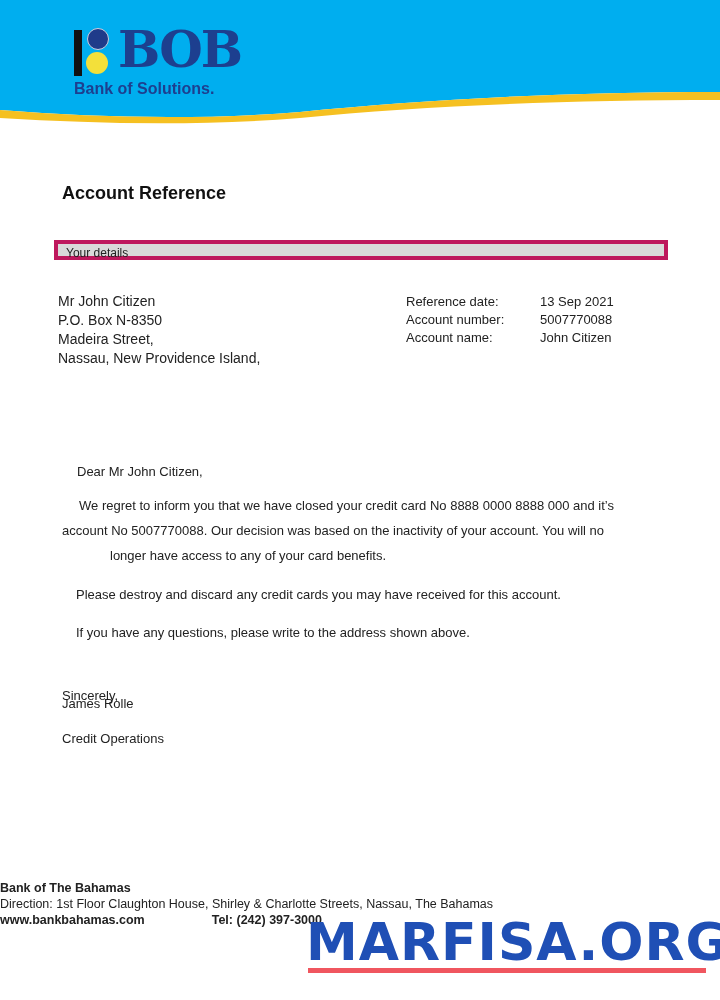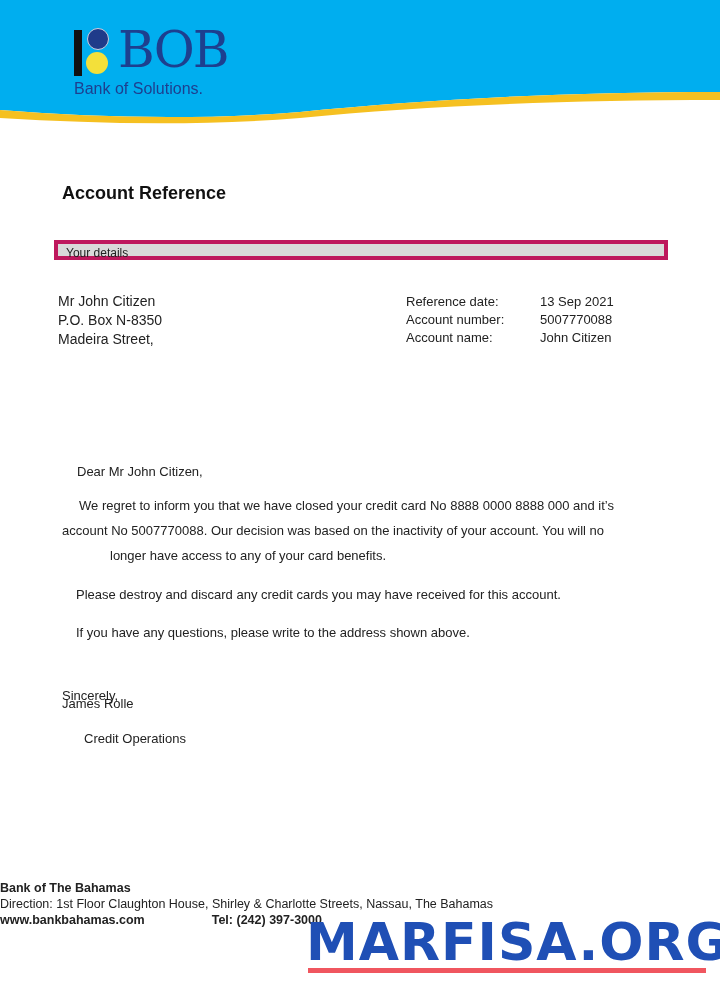--- a/index.html
+++ b/index.html
@@ -1,18 +1,18 @@
 <!DOCTYPE html>
 <html><head>
 <meta charset="utf-8">
 <style>
   html, body { margin:0; padding:0; }
   body { width:720px; height:1000px; background:#ffffff; position:relative; overflow:hidden;
          font-family:"DejaVu Sans", sans-serif; color:#222; }
-  .header { position:absolute; left:0; top:0; width:592px; height:130px; }
+  .header { position:absolute; left:0; top:0; width:592px; height:130px;font-weight:bold; }
   .header svg { position:absolute; left:0; top:0; }
   .logo { position:absolute; left:74px; top:28px; }
   .logo-bar { position:absolute; left:0; top:2px; width:8px; height:46px; background:#111; }
   .logo-circ1 { position:absolute; left:13px; top:0; width:20px; height:20px; border-radius:50%;
                 background:#1f3b8a; border:1px solid #ccd; }
   .logo-circ2 { position:absolute; left:12px; top:24px; width:22px; height:22px; border-radius:50%;
                 background:#f3e03a; }
   .logo-text { position:absolute; left:44px; top:-8px; font-family:"DejaVu Serif", serif;
                font-size:50px; color:#1d3f8f; letter-spacing:-2px; line-height:60px; }
   .logo-tag { position:absolute; left:0; top:52px; font-size:16px; color:#1d3f8f; white-space:nowrap;
@@ -58,20 +58,21 @@
 <div class="title">Account Reference</div>
 
 <div class="section-bar">
   <span>Your details</span>
 </div>
 
 <div class="address">
   <div>Mr John Citizen</div>
   <div>P.O. Box N-8350</div>
   <div>Madeira Street,</div>
+  <div>Nassau, New Providence Island,</div>
 </div>
 
 <div class="details">
   <div class="row">
     <span class="lbl">Reference date:</span>
     <span>13 Sep 2021</span>
   </div>
   <div class="row">
     <span class="lbl">Account number:</span>
     <span>5007770088</span>
@@ -84,21 +85,21 @@
 
 <div class="body-text" style="top:0;">
   <div class="p" style="left:15px; top:464px;">Dear Mr John Citizen,</div>
   <div class="p" style="left:17px; top:498px;">We regret to inform you that we have closed your credit card No 8888 0000 8888 000 and it’s</div>
   <div class="p" style="left:0; top:523px;">account No 5007770088. Our decision was based on the inactivity of your account. You will no</div>
   <div class="p" style="left:0; top:548px;padding-left:48px;">longer have access to any of your card benefits.</div>
   <div class="p" style="left:14px; top:587px;">Please destroy and discard any credit cards you may have received for this account.</div>
   <div class="p" style="left:14px; top:625px;">If you have any questions, please write to the address shown above.</div>
   <div class="p" style="left:0; top:664px;margin-top:24px;">Sincerely,</div>
   <div class="p" style="left:0; top:696px;">James Rolle</div>
-  <div class="p" style="left:0; top:731px;margin-left:22px;">Credit Operations</div>
+  <div class="p" style="left:0; top:731px;">Credit Operations</div>
 </div>
 
 <div class="footer">
   <div class="b">Bank of The Bahamas</div>
   <div>Direction: 1st Floor Claughton House, Shirley &amp; Charlotte Streets, Nassau, The Bahamas</div>
   <div class="b">
     <span>www.bankbahamas.com</span>
     <span style="display:inline-block; width:60px;"></span>
     <span>Tel: (242) 397-3000</span>
   </div>

